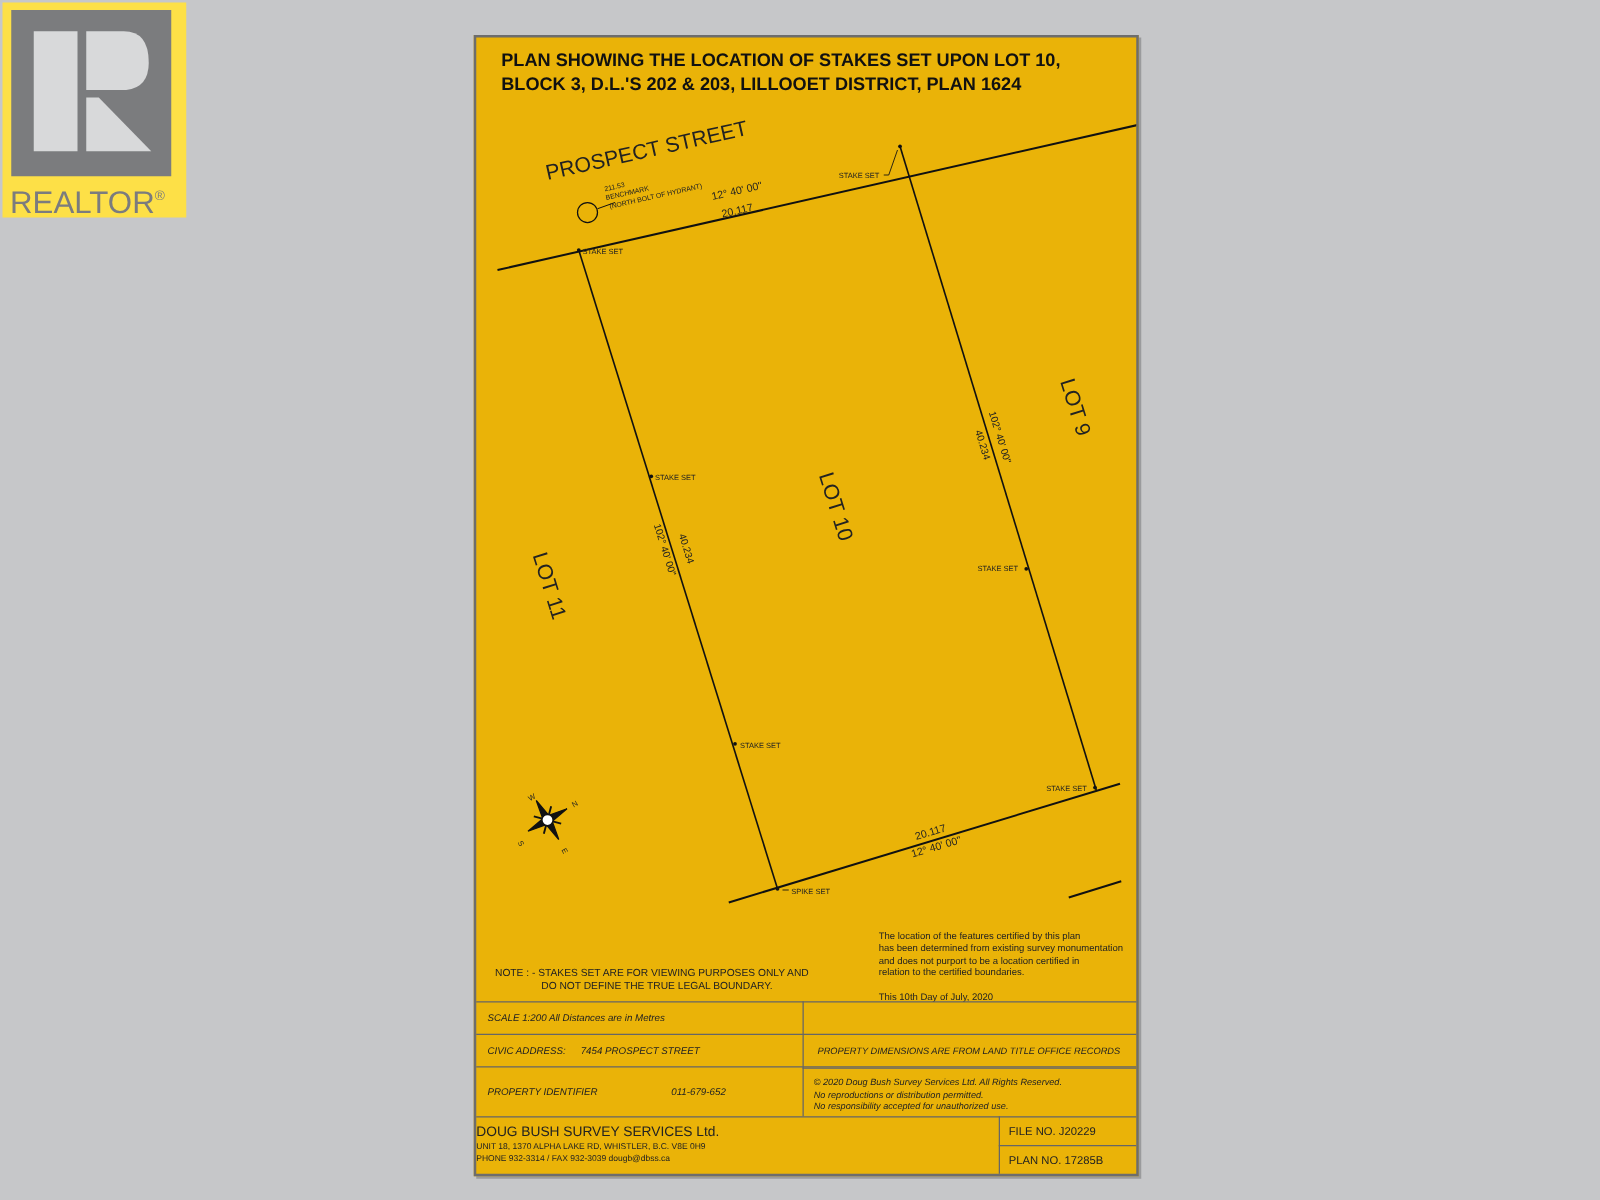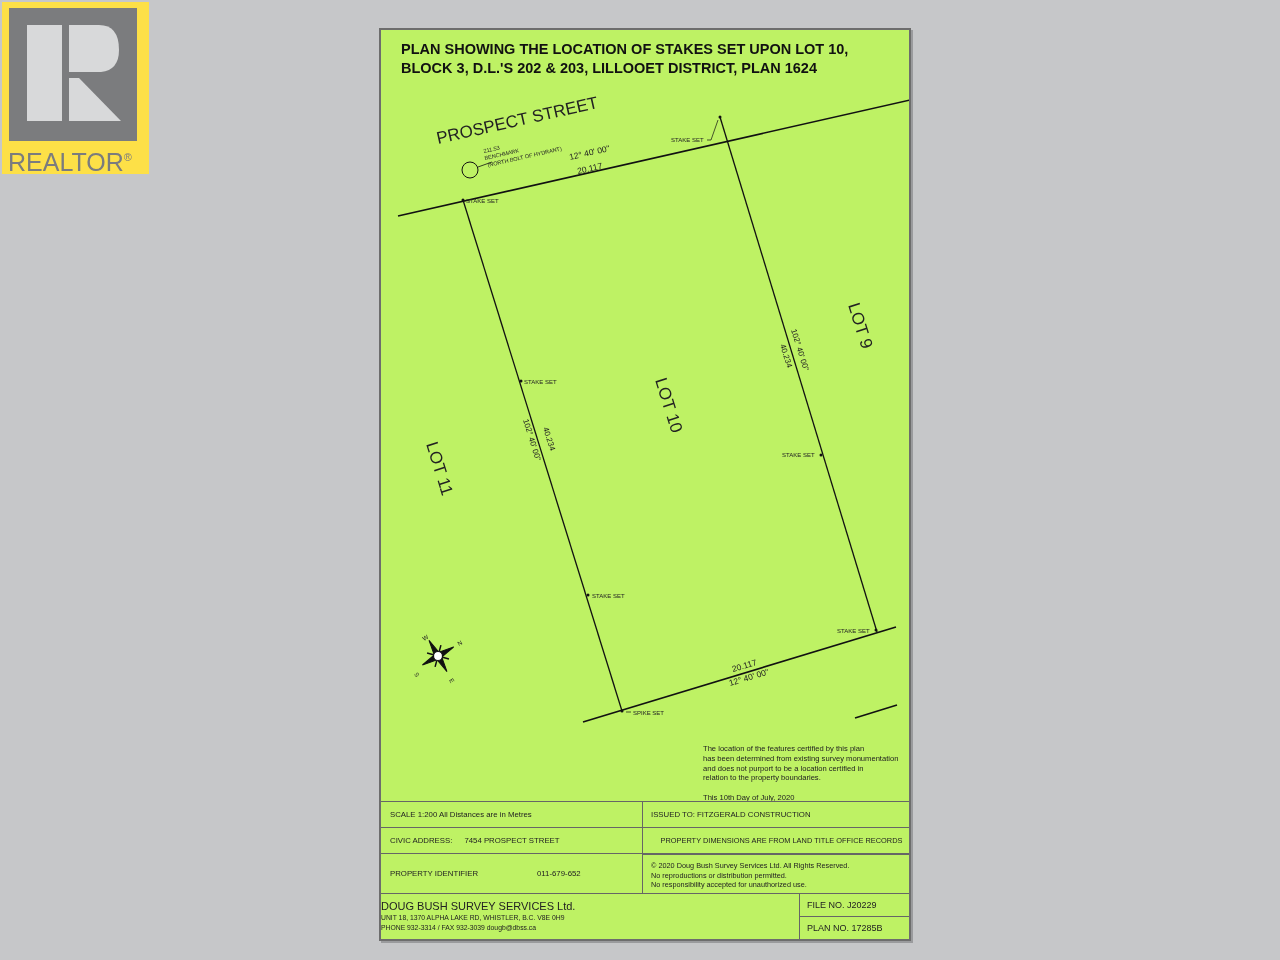--- a/index.html
+++ b/index.html
@@ -21,21 +21,21 @@
   .realtor-logo .wordmark {
     position: absolute; left: 6px; top: 141px; width: 140px;
     font-size: 25px; color: #7b7c7e; letter-spacing: 0px; line-height: 28px;
     font-family: "Liberation Sans", sans-serif;
   }
   .realtor-logo .wordmark sup { font-size: 11px; vertical-align: 10px; }
 
   .sheet {
     position: absolute; left: 379px; top: 28px;
     width: 532px; height: 913px;
-    background: #bef264;
+    background: #eab308;
     border: 2px solid #6d6d6d;
     box-sizing: border-box;
     box-shadow: 2px 2px 0 #9a9b9d;
   }
   .plan-title {
     position: absolute; left: 20px; top: 10px;
     font-weight: bold; font-size: 14.5px; line-height: 19px; color: #111;
   }
   .drawing { position: absolute; left: 0; top: 0; }
 
@@ -48,21 +48,21 @@
     position: absolute; left: 322px; top: 714px;
     font-size: 7.6px; line-height: 9.8px; color: #222; width: 210px;
   }
   .cert .date { margin-top: 10px; }
   .row {
     position: absolute; left: 0; width: 528px;
     font-size: 7.8px; color: #222;
   }
   .cell {
     position: absolute; box-sizing: border-box;
-    display: flex; align-items: center; padding-left: 9px;
+    display: flex; align-items: center; padding-left: 9px; font-style: italic;
   }
   .hline { position: absolute; height: 0; border-top: 1.5px solid #666; }
   .vline { position: absolute; width: 0; border-left: 1.5px solid #666; }
 
   .company {
     position: absolute; left: 0; top: 866px; width: 418px; height: 43px;
     text-align: left; color: #222;
   }
   .company .name { font-size: 11px; margin-top: 4px; line-height: 13px; }
   .company .addr { font-size: 6.8px; line-height: 10px; }
@@ -152,49 +152,50 @@
         <line x1="-8" y1="8" x2="8" y2="-8" stroke-width="1.5"></line>
       </g>
       <circle r="4.5" fill="#fff" stroke="#111" stroke-width="1.2"></circle>
     </g>
     <text x="459" y="646" font-size="6" transform="rotate(-30 459 646)">N</text>
     <text x="424" y="641" font-size="6" transform="rotate(-30 424 641)">W</text>
     <text x="414" y="674" font-size="6" transform="rotate(60 414 674)">S</text>
     <text x="449" y="680" font-size="6" transform="rotate(60 449 680)">E</text>
   </svg>
 
+  <div class="note-left">
+    <div>NOTE : - STAKES SET ARE FOR VIEWING PURPOSES ONLY AND</div>
+    <div class="indent">DO NOT DEFINE THE TRUE LEGAL BOUNDARY.</div>
+  </div>
 
   <div class="cert">
     <div>The location of the features certified by this plan</div>
     <div>has been determined from existing survey monumentation</div>
     <div>and does not purport to be a location certified in</div>
-    <div>relation to the property boundaries.</div>
+    <div>relation to the certified boundaries.</div>
     <div class="date">This 10th Day of July, 2020</div>
   </div>
 
   <div class="hline" style="left:0; top:771px; width:528px;"></div>
   <div class="hline" style="left:0; top:797px; width:528px;"></div>
   <div class="hline" style="left:0; top:823px; width:528px;"></div>
   <div class="hline" style="left:261px; top:824px; width:267px;"></div>
   <div class="hline" style="left:0; top:863px; width:528px;"></div>
   <div class="hline" style="left:418px; top:886px; width:110px;"></div>
   <div class="vline" style="left:261px; top:771px; height:92px;"></div>
   <div class="vline" style="left:418px; top:863px; height:46px;"></div>
 
   <div class="cell row" style="left:0; top:771px; width:261px; height:26px;">
     <span>SCALE  1:200   All Distances are in Metres</span>
   </div>
-  <div class="cell row" style="left:261px; top:771px; width:267px; height:26px;">
-    <span>ISSUED TO:  FITZGERALD CONSTRUCTION</span>
-  </div>
   <div class="cell row" style="left:0; top:797px; width:261px; height:26px;">
     <span>CIVIC ADDRESS:</span>
     <span style="margin-left:12px;text-align:center;">7454 PROSPECT STREET</span>
   </div>
-  <div class="cell row" style="left:261px; top:797px; width:267px; height:26px; font-size:7.4px; padding-left:12px;justify-content:center;">
+  <div class="cell row" style="left:261px; top:797px; width:267px; height:26px; font-size:7.4px; padding-left:12px;">
     <span>PROPERTY DIMENSIONS ARE FROM LAND TITLE OFFICE RECORDS</span>
   </div>
   <div class="cell row" style="left:0; top:823px; width:261px; height:40px;">
     <span>PROPERTY IDENTIFIER</span>
     <span style="position:absolute; left:156px;">011-679-652</span>
   </div>
   <div class="cell row" style="left:261px; top:825px; width:243px; height:38px; display:block; padding-top:6px; font-size:7.3px; line-height:9.6px;">
     <div>© 2020 Doug Bush Survey Services Ltd.  All Rights Reserved.</div>
     <div>No reproductions or distribution permitted.</div>
     <div>No responsibility accepted for unauthorized use.</div>

